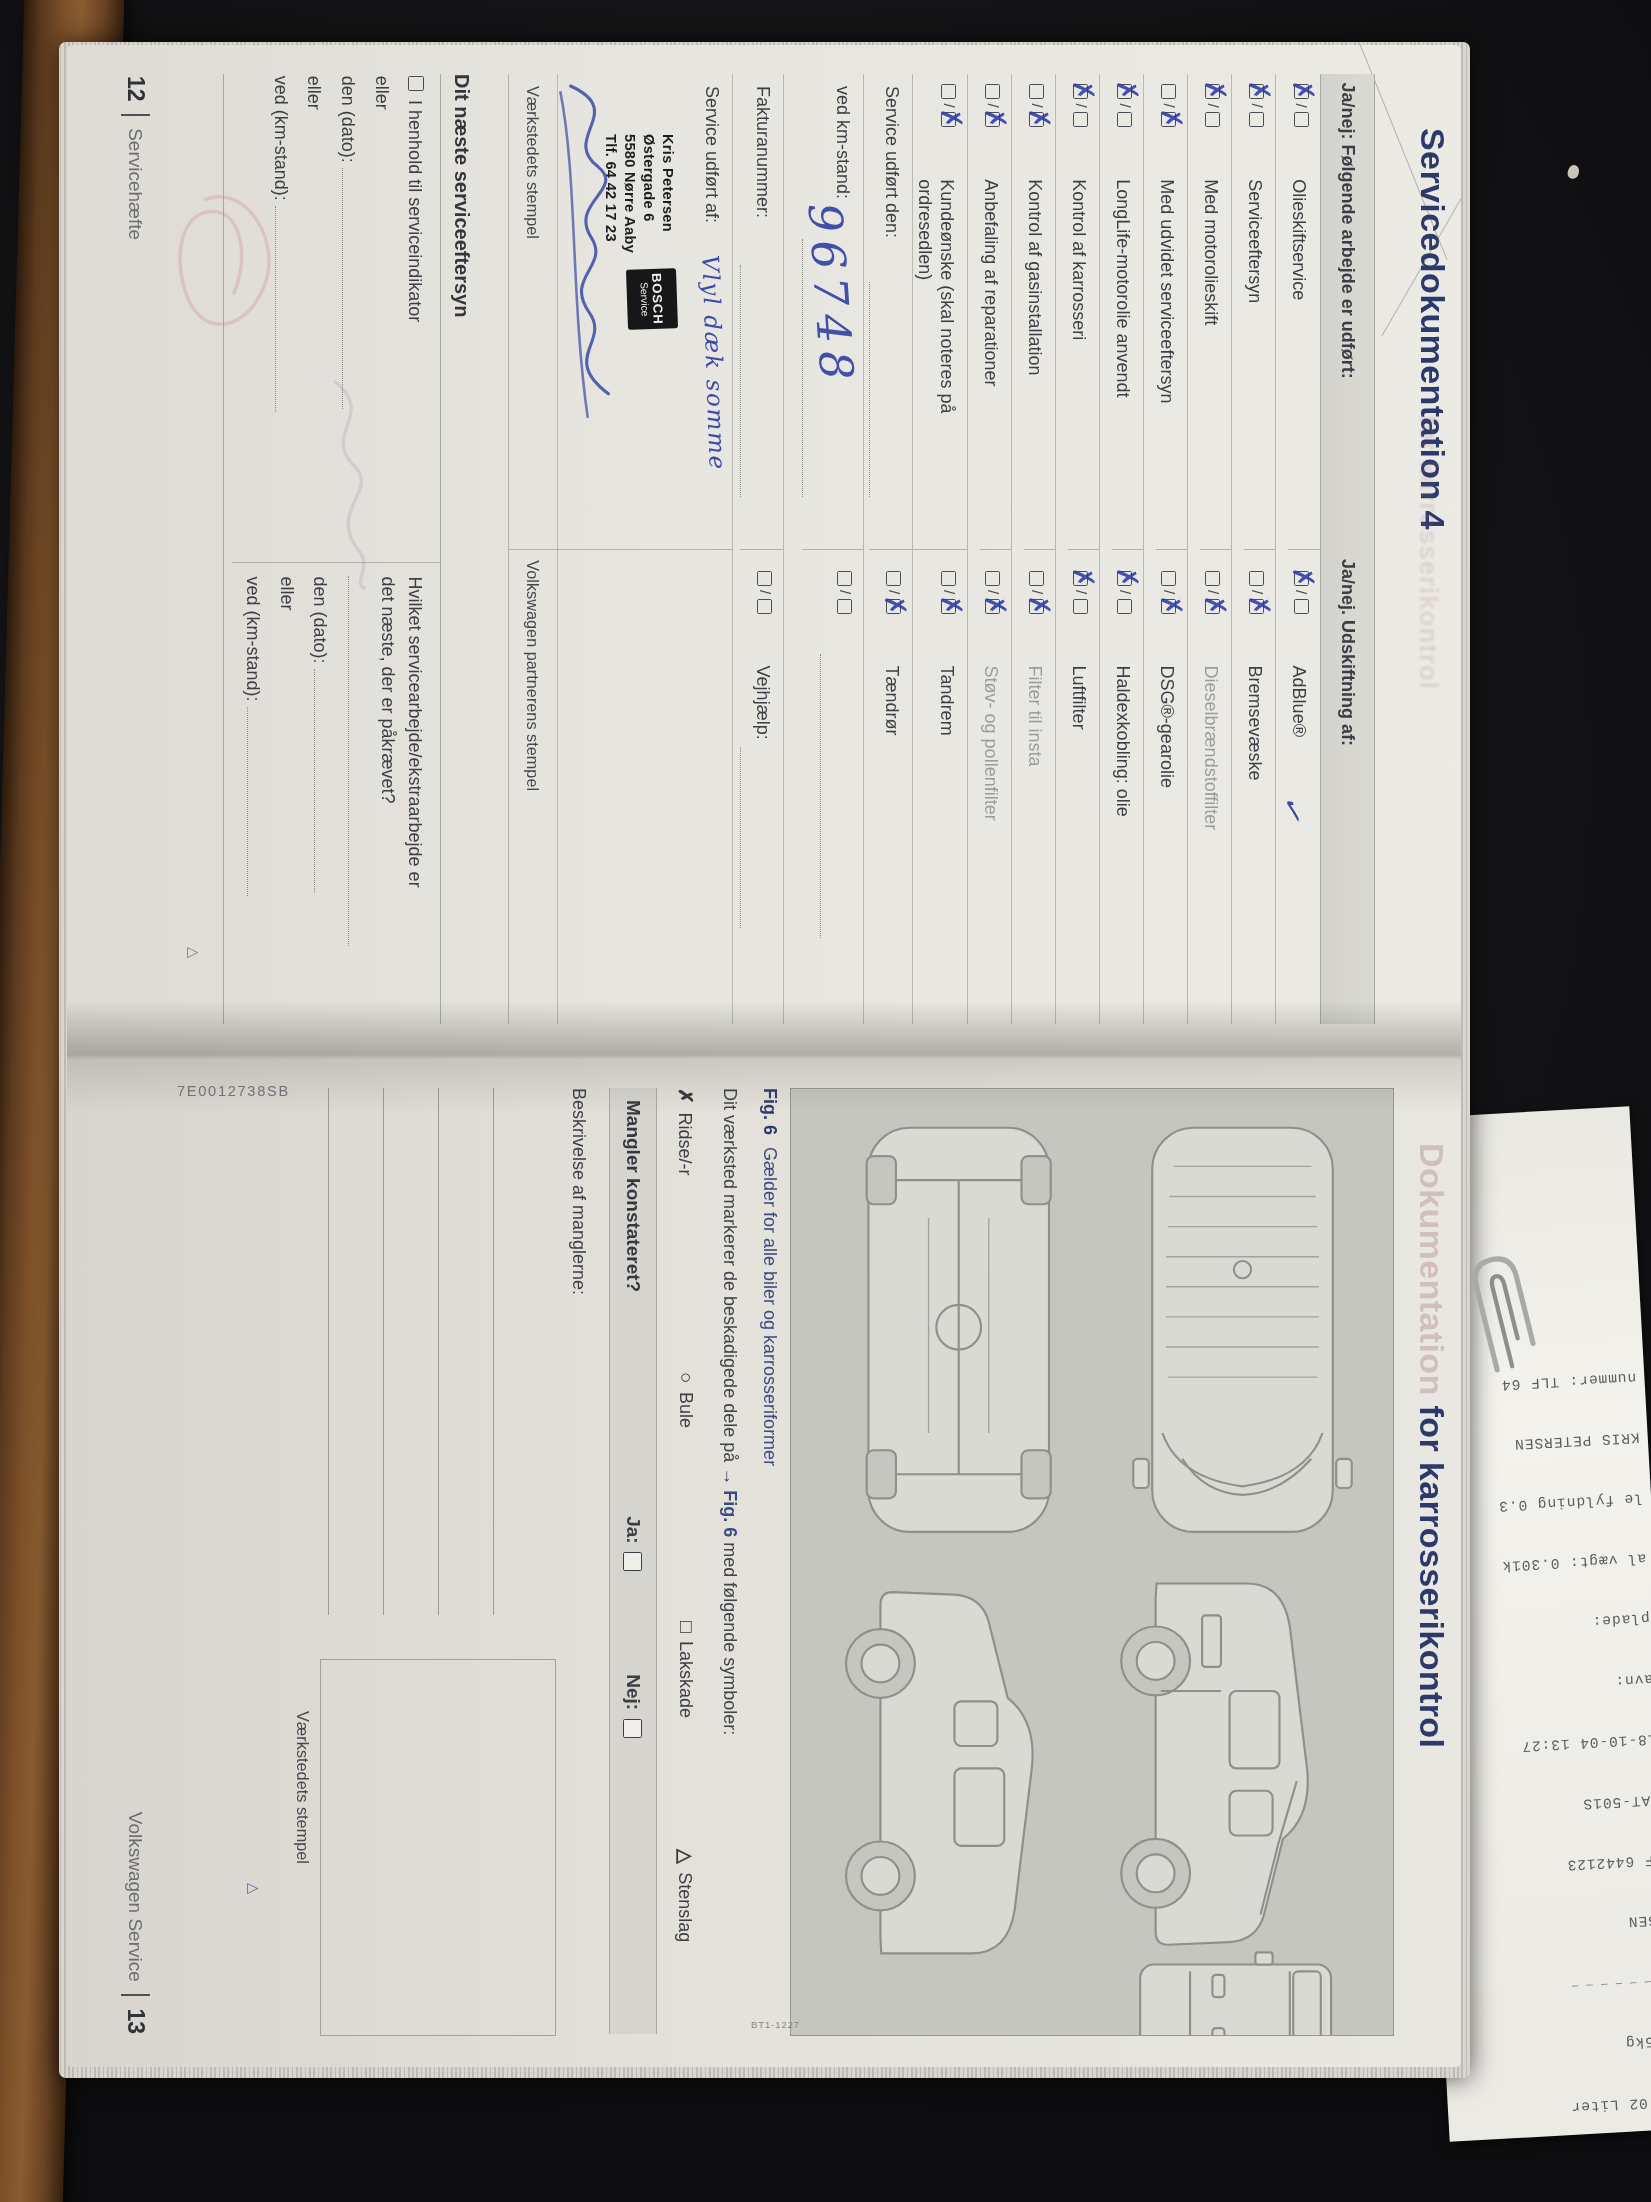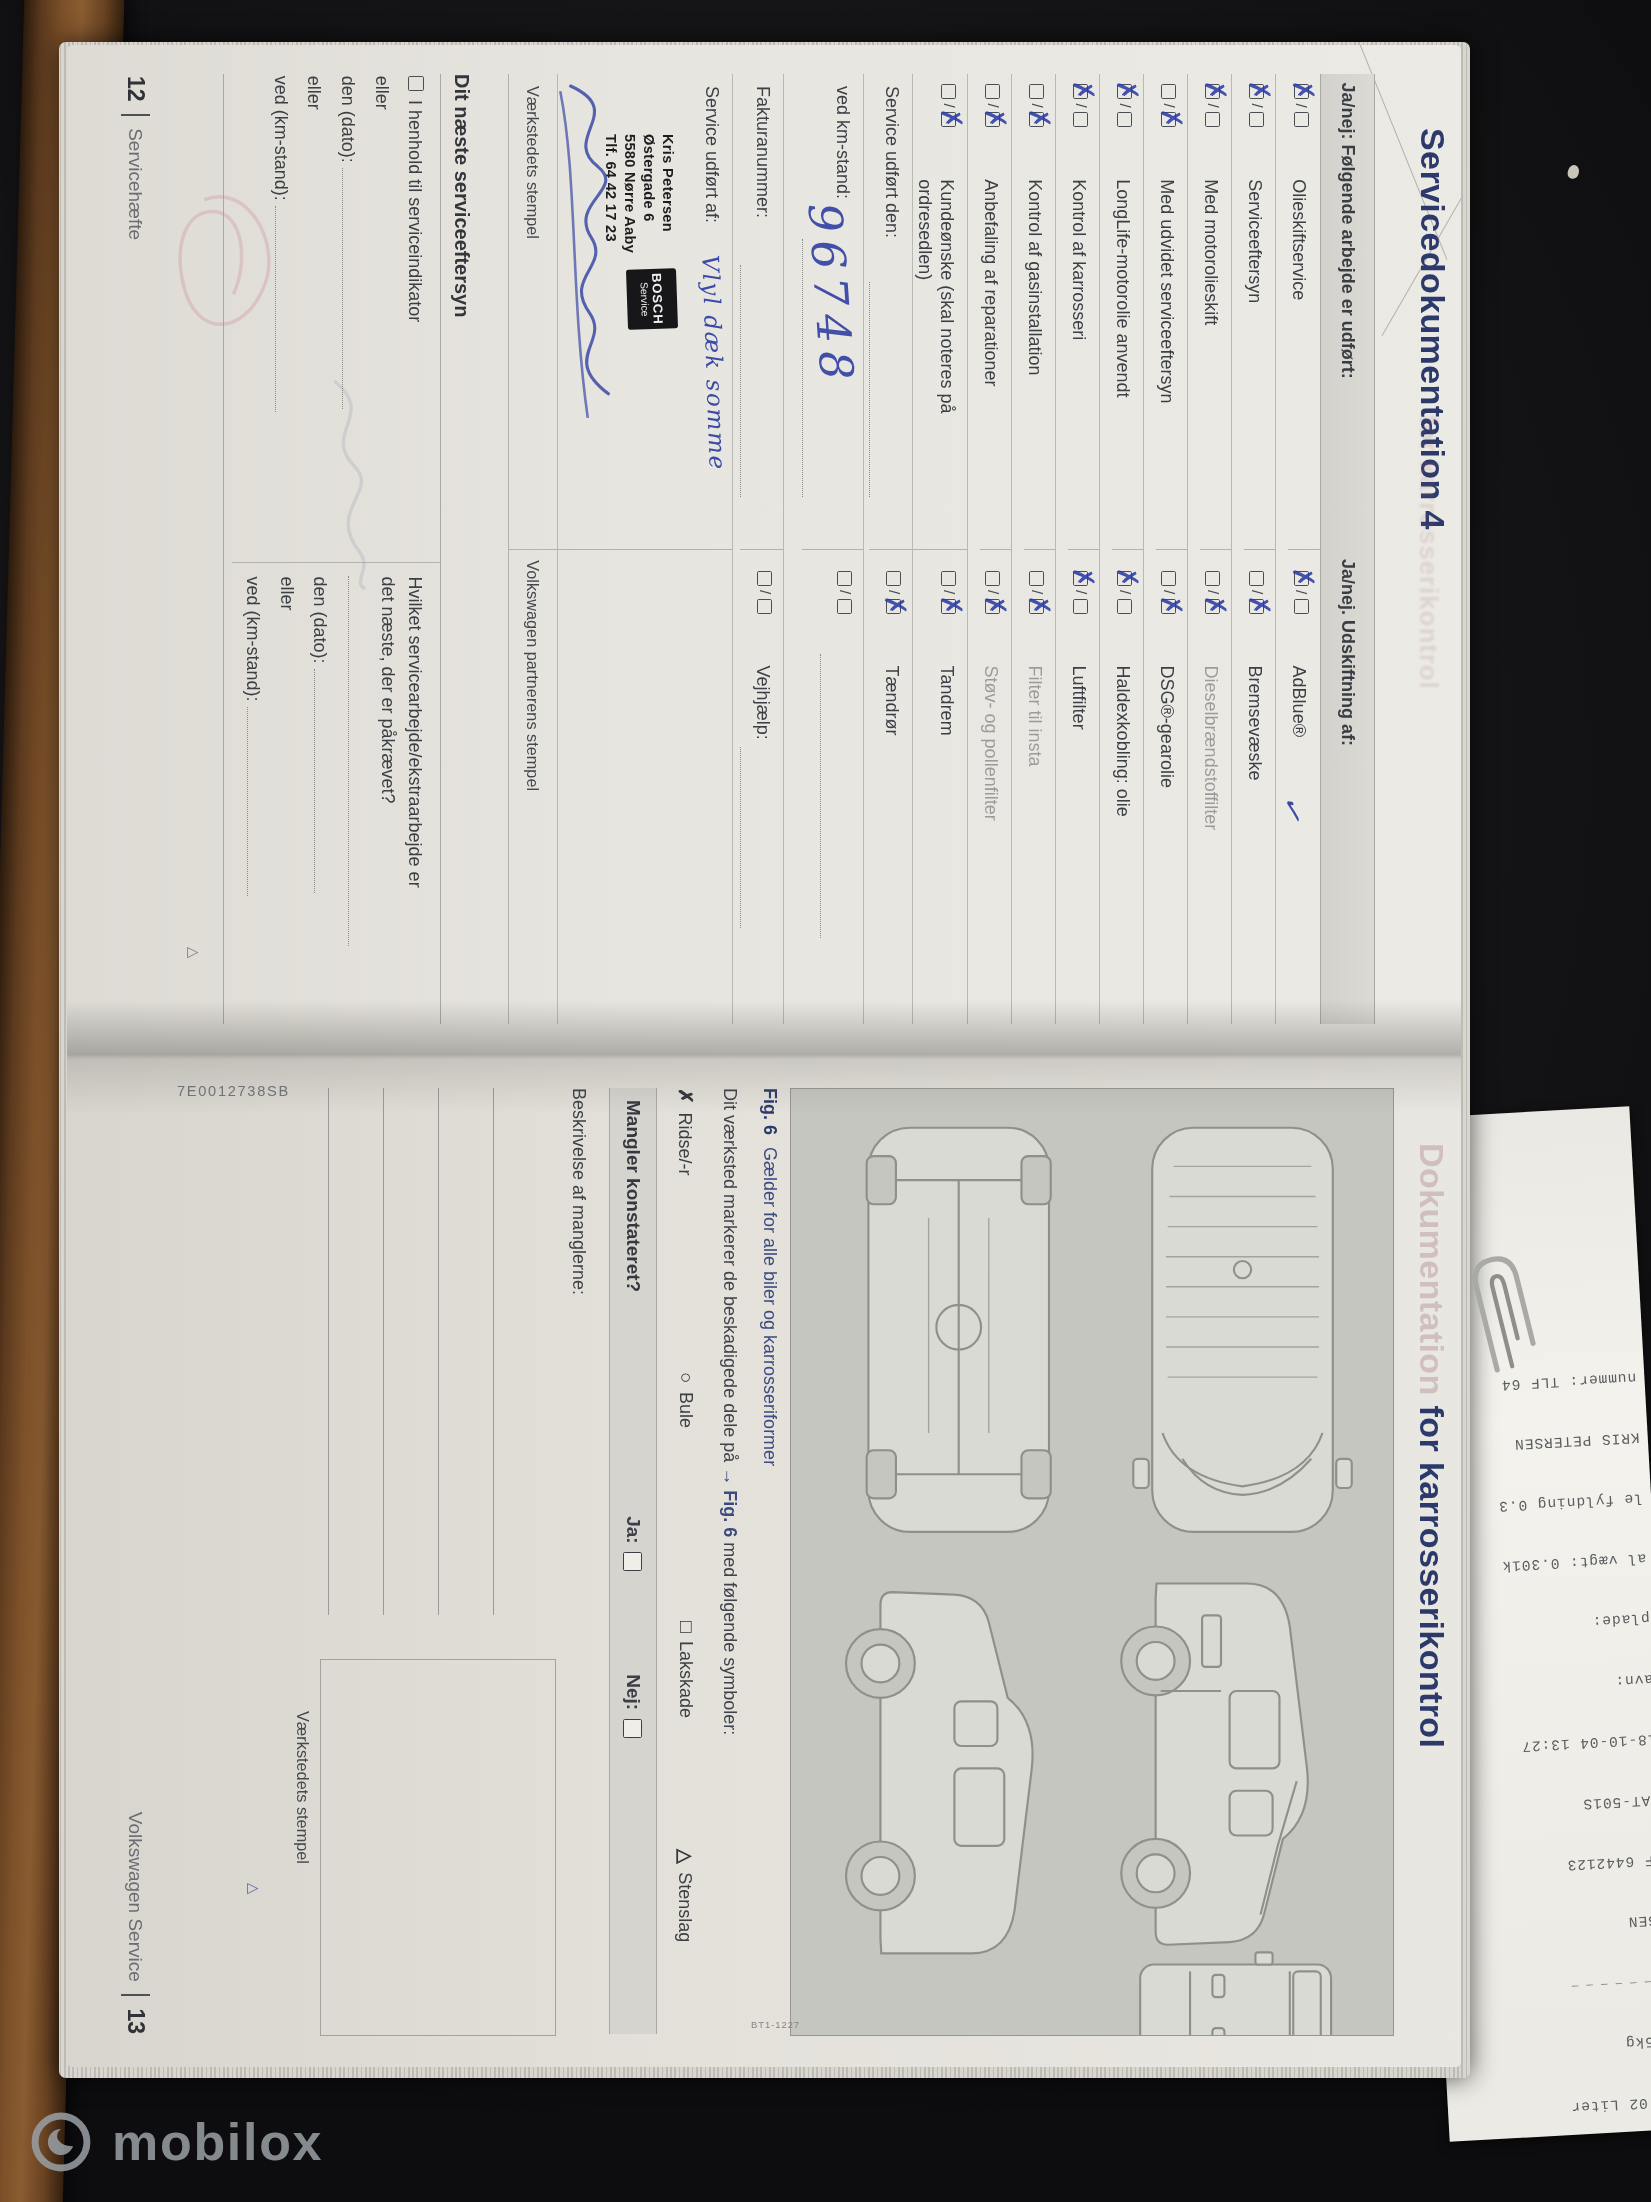--- a/index.html
+++ b/index.html
@@ -559,22 +559,15 @@
           <span class="ftext">Volkswagen Service</span>
           <span class="fbar"></span>
           <span class="fnum">13</span>
         </div>
       </div>
 
       <div class="spine"></div>
     </div>
   </div>
 
-  <div class="wm">
-    <svg width="64" height="64" viewBox="0 0 74 74">
-      <circle cx="37" cy="37" r="30" fill="none" stroke="#9aa0a6" stroke-width="8"></circle>
-      <path d="M37,22 a15,15 0 1 0 14,20 a18,12 0 0 1 -14,-20 z" fill="#9aa0a6"></path>
-    </svg>
-    <span class="wm-text">mobilox</span>
-  </div>
 
 </div>
 
 
 </body></html>

